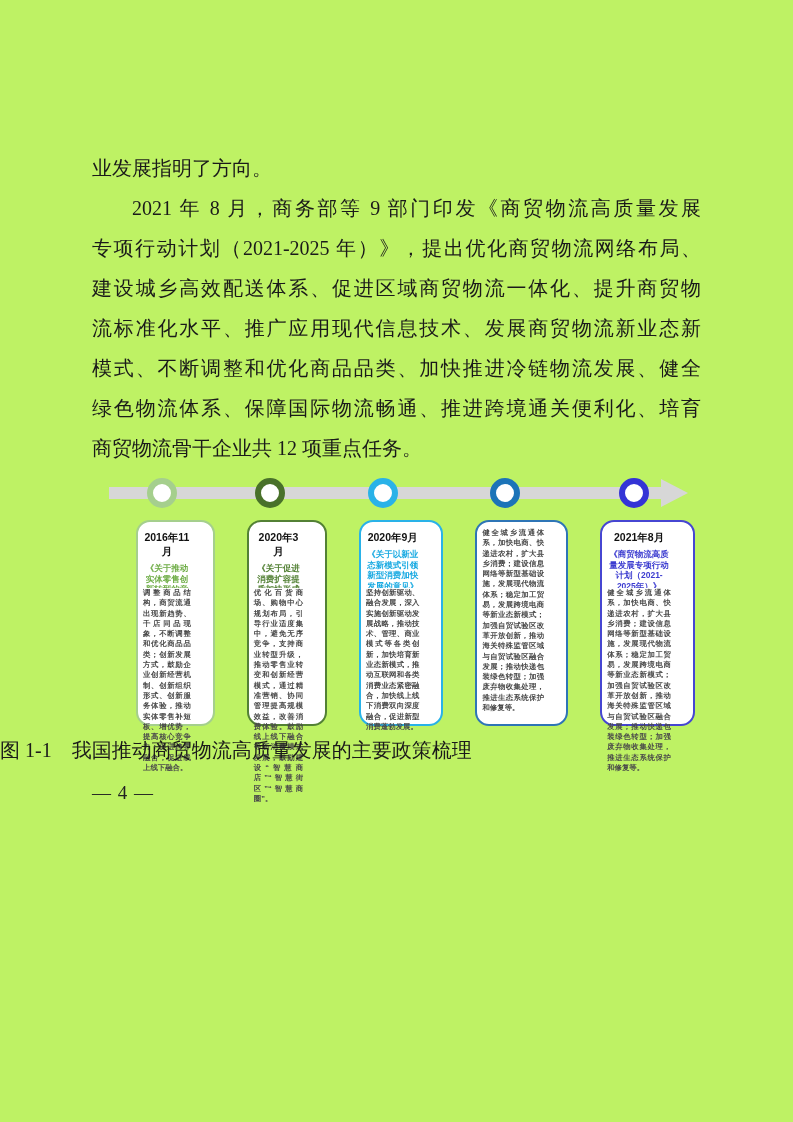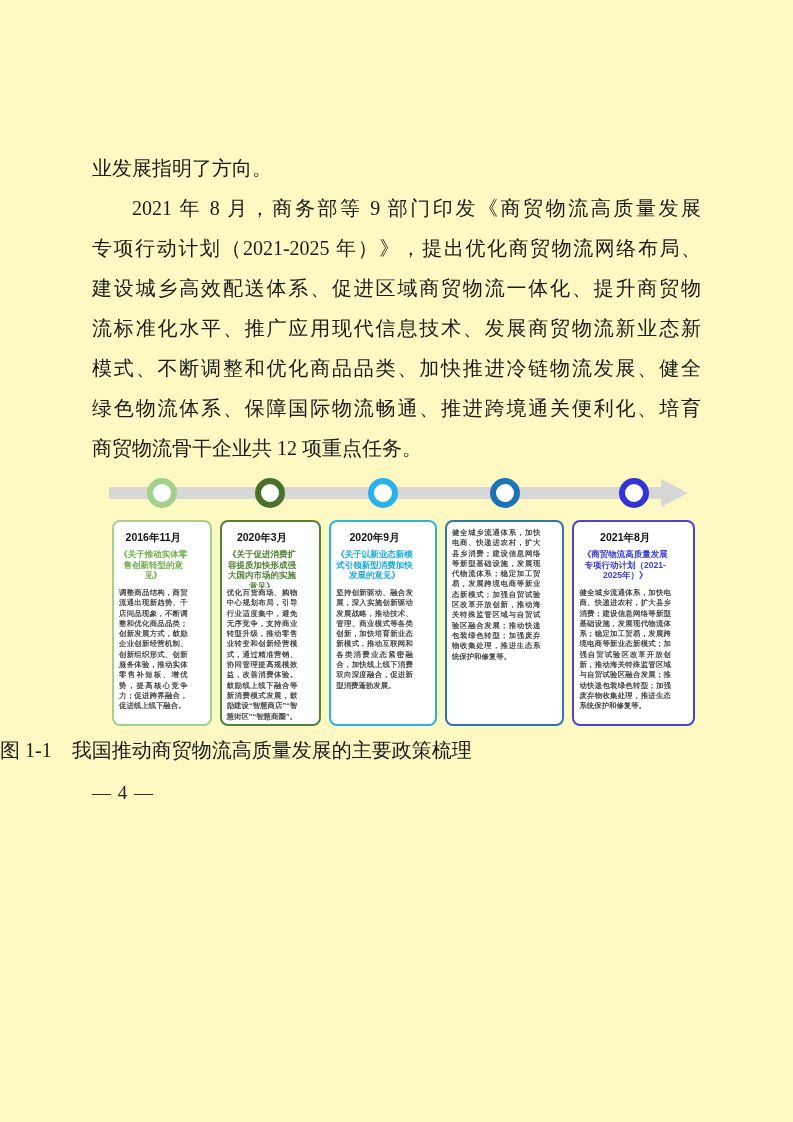--- a/index.html
+++ b/index.html
@@ -1,17 +1,17 @@
 <!DOCTYPE html>
 <html><head>
 <meta charset="utf-8">
 <style>
   html,body { margin:0; padding:0; background:#ffffff; }
   .page {
-    position:relative; width:793px; height:1122px; background:#fef9c3;
+    position:relative; width:793px; height:1122px; background:#bef264;
     font-family:"Liberation Serif","DejaVu Serif",serif; color:#1a1a1a;
     overflow:hidden; margin:0 auto;
   }
   .textblock { margin:148px 92px 0 92px; font-size:20px; line-height:40px; }
   .textblock2 { margin:0 92px; font-size:20px; line-height:40px; }
   .jline { text-align:justify; text-align-last:justify; }
   .plain { text-align:left; }
   .indent { text-indent:2em; }
 
   
@@ -19,23 +19,23 @@
   .timeline { position:relative; height:34px; }
   .tbar { position:absolute; left:-3px; top:11px; width:553px; height:12px; background:#d7d7d7; }
   .tarrow { position:absolute; left:549px; top:3px; width:0; height:0;
             border-top:14px solid transparent; border-bottom:14px solid transparent;
             border-left:27px solid #d7d7d7; }
   .rings { position:relative; display:flex; gap:8px; }
   .ringcell { display:flex; justify-content:center; }
   .ring { width:30px; height:30px; box-sizing:border-box; border:6px solid var(--node,#999);
           border-radius:50%; background:#fff; margin-top:2px; }
   .boxes { display:flex; gap:8px; margin-top:10px; }
-  .pbox { box-sizing:border-box; border:2px solid var(--border,#999); border-radius:8px;
+  .pbox { box-sizing:border-box; border:2px solid var(--border,#999); border-radius:14px;
           height:206px; padding:6px 22px 4px 5px; background:#fff;
-          font-family:"Liberation Sans","DejaVu Sans",sans-serif; }
+          font-family:"Liberation Sans","DejaVu Sans",sans-serif;margin-left:24px; }
   .w1{width:100px} .w2{width:102px} .w3{width:108px} .w4{width:120px} .w5{width:123px}
   .hdr { height:60px; overflow:hidden; }
   .pdate { text-align:center; font-weight:bold; font-size:10.5px; line-height:14px; color:#111; margin-top:2px; }
   .ptitle { text-align:center; font-weight:bold; font-size:8.5px; line-height:10.5px;
             color:var(--title,#333); margin-top:5px; }
   .pbody { font-size:7.4px; line-height:10.3px; color:#4a4a4a; font-weight:bold; text-align:justify; }
 
   .caption { font-size:20px; line-height:40px; margin-top:4px; }
   .pagenum { margin:10px 0 0 92px; font-size:19px; line-height:26px; color:#222; letter-spacing:1px; }
 </style>

